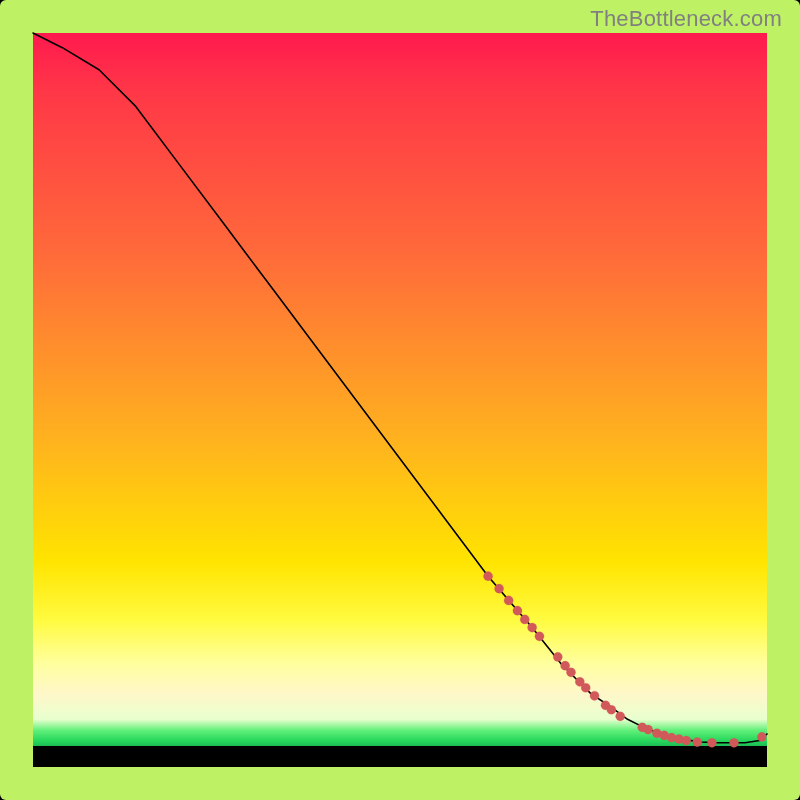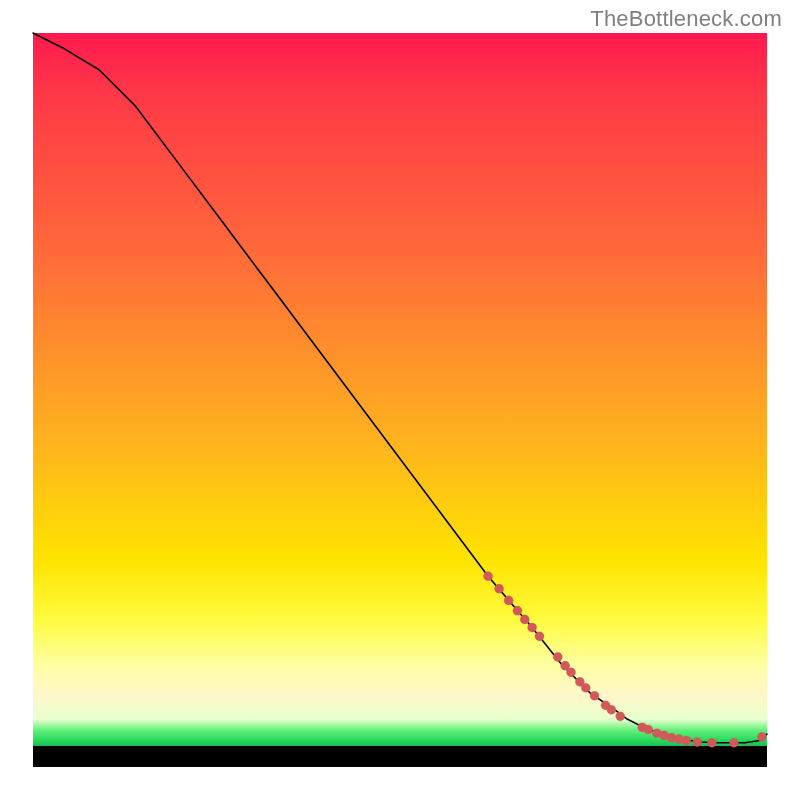--- a/index.html
+++ b/index.html
@@ -8,21 +8,22 @@
     width: 800px;
     height: 800px;
     background: #000;
     font-family: Arial, Helvetica, sans-serif;
     overflow: hidden;
   }
   .chart-container {
     position: relative;
     width: 800px;
     height: 800px;
-    background: #ffffff;
+    background: #bef264;
+    border-radius: 6px;
   }
   .watermark {
     position: absolute;
     top: 6px;
     right: 18px;
     color: #808080;
     font-size: 22px;
     font-weight: 500;
     letter-spacing: 0.2px;
     user-select: none;

